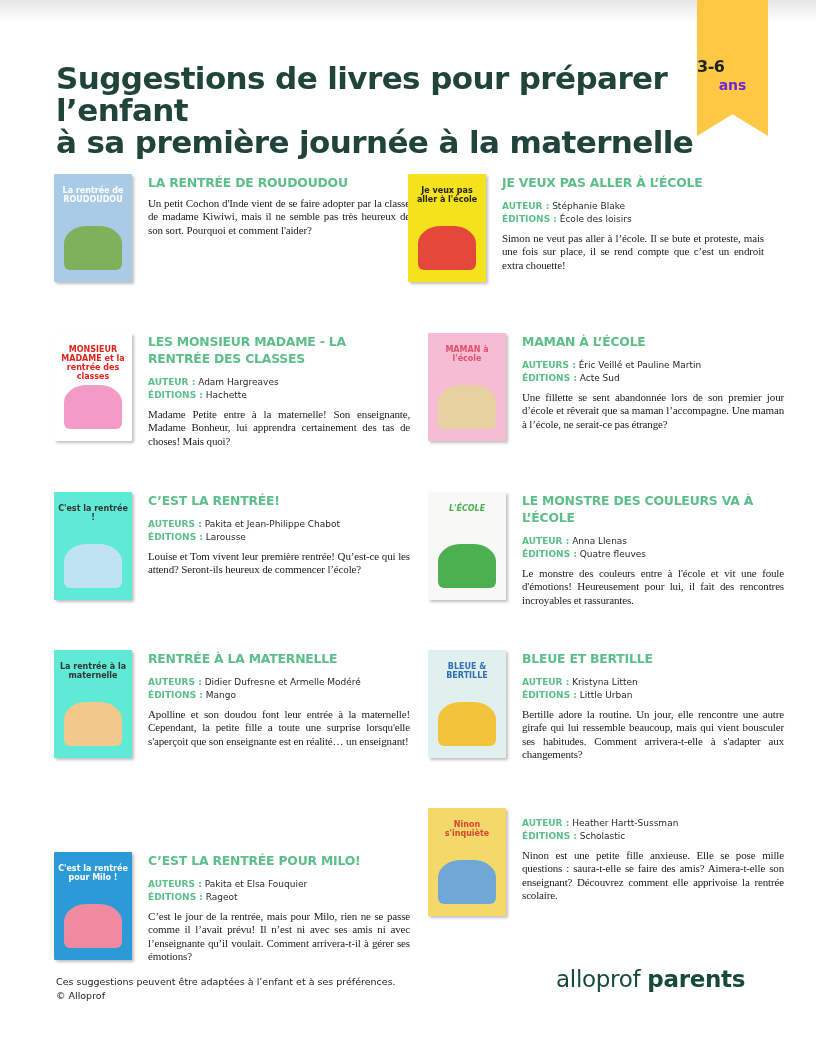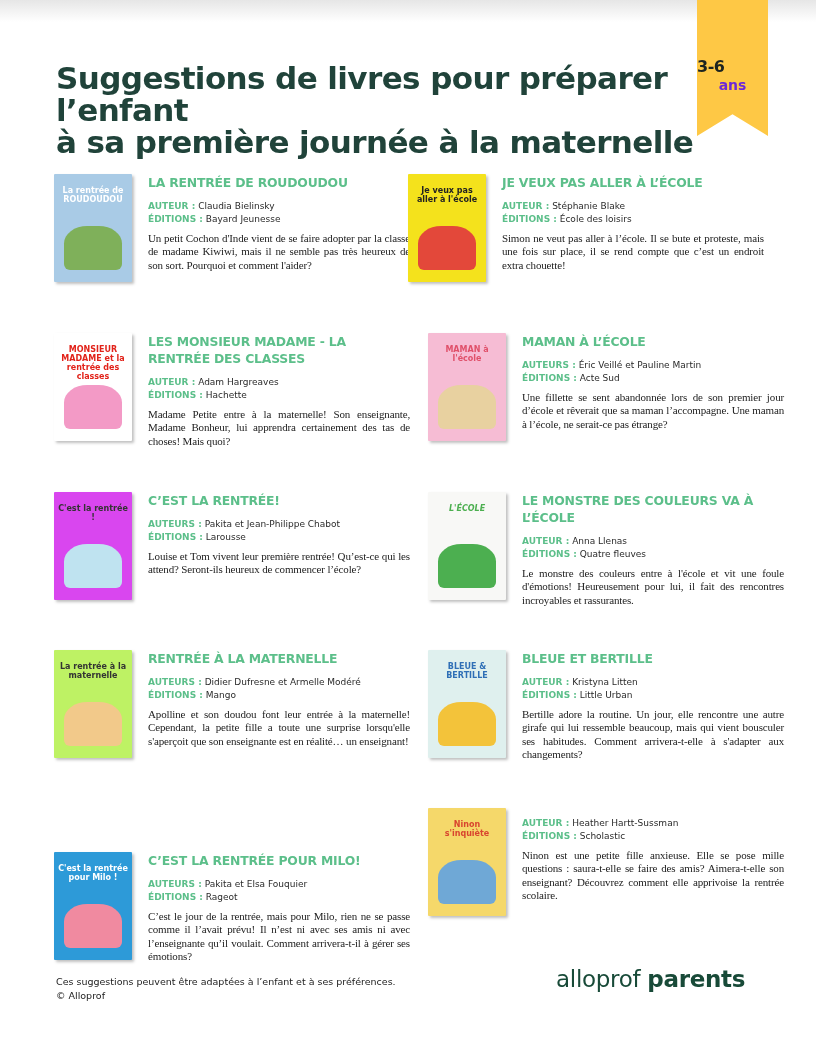--- a/index.html
+++ b/index.html
@@ -50,57 +50,53 @@
   <div class="unit">ans</div>
 </div>
 
 <div class="book" style="left:54px; top:174px;">
     <div class="cover" style="background: rgb(169, 203, 230);">
       <div class="ctitle" style="color: rgb(255, 255, 255);">La rentrée de ROUDOUDOU</div>
       <div class="art" style="background: rgb(127, 176, 90);"></div>
     </div>
     <div class="info">
       <div class="btitle">La rentrée de Roudoudou</div>
-      <div class="meta">
-        <div><span class="lbl">AUTEUR :</span> <span>Claudia Bielinsky</span></div>
-        <div><span class="lbl">ÉDITIONS :</span> <span>Bayard Jeunesse</span></div>
-      </div>
       <p class="desc">Un petit Cochon d'Inde vient de se faire adopter par la classe de madame Kiwiwi, mais il ne semble pas très heureux de son sort. Pourquoi et comment l'aider?</p>
     </div>
   </div>
 <div class="book" style="left:54px; top:333px;">
     <div class="cover" style="background: rgb(255, 255, 255);">
       <div class="ctitle" style="color: rgb(226, 35, 26);">MONSIEUR MADAME et la rentrée des classes</div>
       <div class="art" style="background: rgb(243, 154, 198);"></div>
     </div>
     <div class="info">
       <div class="btitle">Les Monsieur Madame - La rentrée des classes</div>
       <div class="meta">
         <div><span class="lbl">AUTEUR :</span> <span>Adam Hargreaves</span></div>
         <div><span class="lbl">ÉDITIONS :</span> <span>Hachette</span></div>
       </div>
       <p class="desc">Madame Petite entre à la maternelle! Son enseignante, Madame Bonheur, lui apprendra certainement des tas de choses! Mais quoi?</p>
     </div>
   </div>
 <div class="book" style="left:54px; top:492px;">
-    <div class="cover" style="background: #d946ef;">
+    <div class="cover" style="background: #5eead4;">
       <div class="ctitle" style="color: rgb(51, 51, 51);">C'est la rentrée !</div>
       <div class="art" style="background: rgb(191, 227, 240);"></div>
     </div>
     <div class="info">
       <div class="btitle">C’est la rentrée!</div>
       <div class="meta">
         <div><span class="lbl">AUTEURS :</span> <span>Pakita et Jean-Philippe Chabot</span></div>
         <div><span class="lbl">ÉDITIONS :</span> <span>Larousse</span></div>
       </div>
       <p class="desc">Louise et Tom vivent leur première rentrée! Qu’est-ce qui les attend? Seront-ils heureux de commencer l’école?</p>
     </div>
   </div>
 <div class="book" style="left:54px; top:650px;">
-    <div class="cover" style="background: #bef264;">
+    <div class="cover" style="background: #5eead4;">
       <div class="ctitle" style="color: rgb(51, 51, 51);">La rentrée à la maternelle</div>
       <div class="art" style="background: rgb(242, 201, 138);"></div>
     </div>
     <div class="info">
       <div class="btitle">Rentrée à la maternelle</div>
       <div class="meta">
         <div><span class="lbl">AUTEURS :</span> <span>Didier Dufresne et Armelle Modéré</span></div>
         <div><span class="lbl">ÉDITIONS :</span> <span>Mango</span></div>
       </div>
       <p class="desc">Apolline et son doudou font leur entrée à la maternelle! Cependant, la petite fille a toute une surprise lorsqu'elle s'aperçoit que son enseignante est en réalité… un enseignant!</p>

